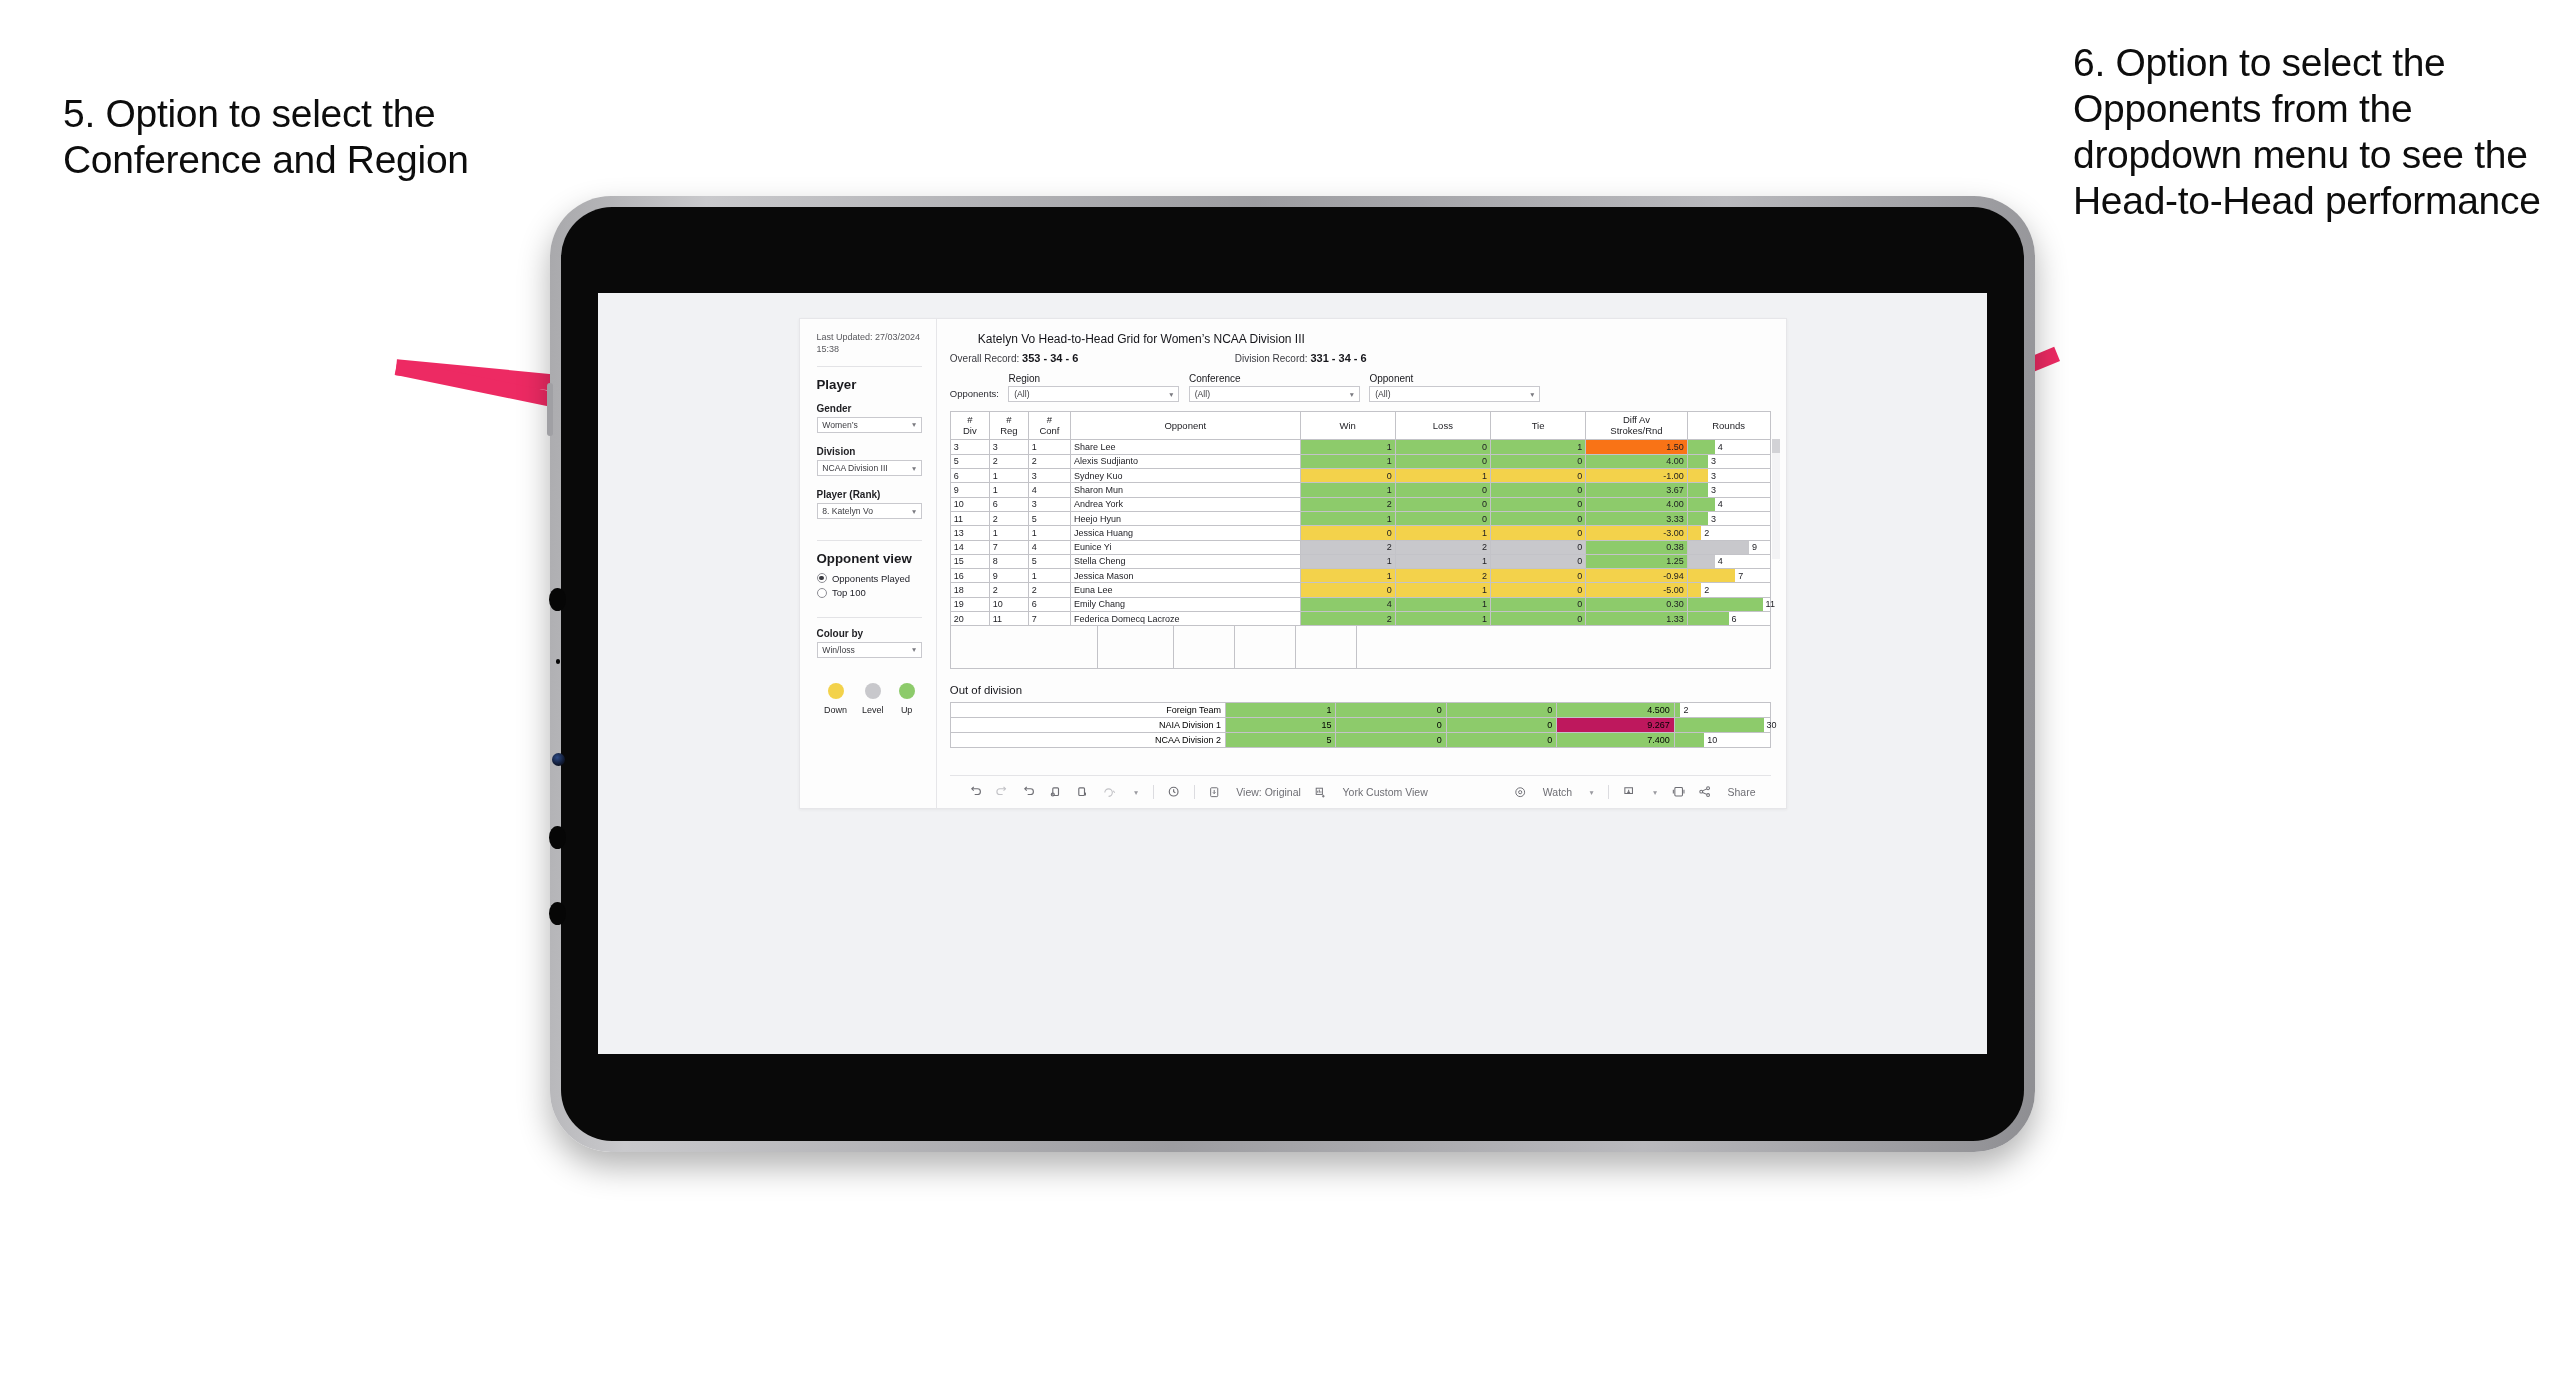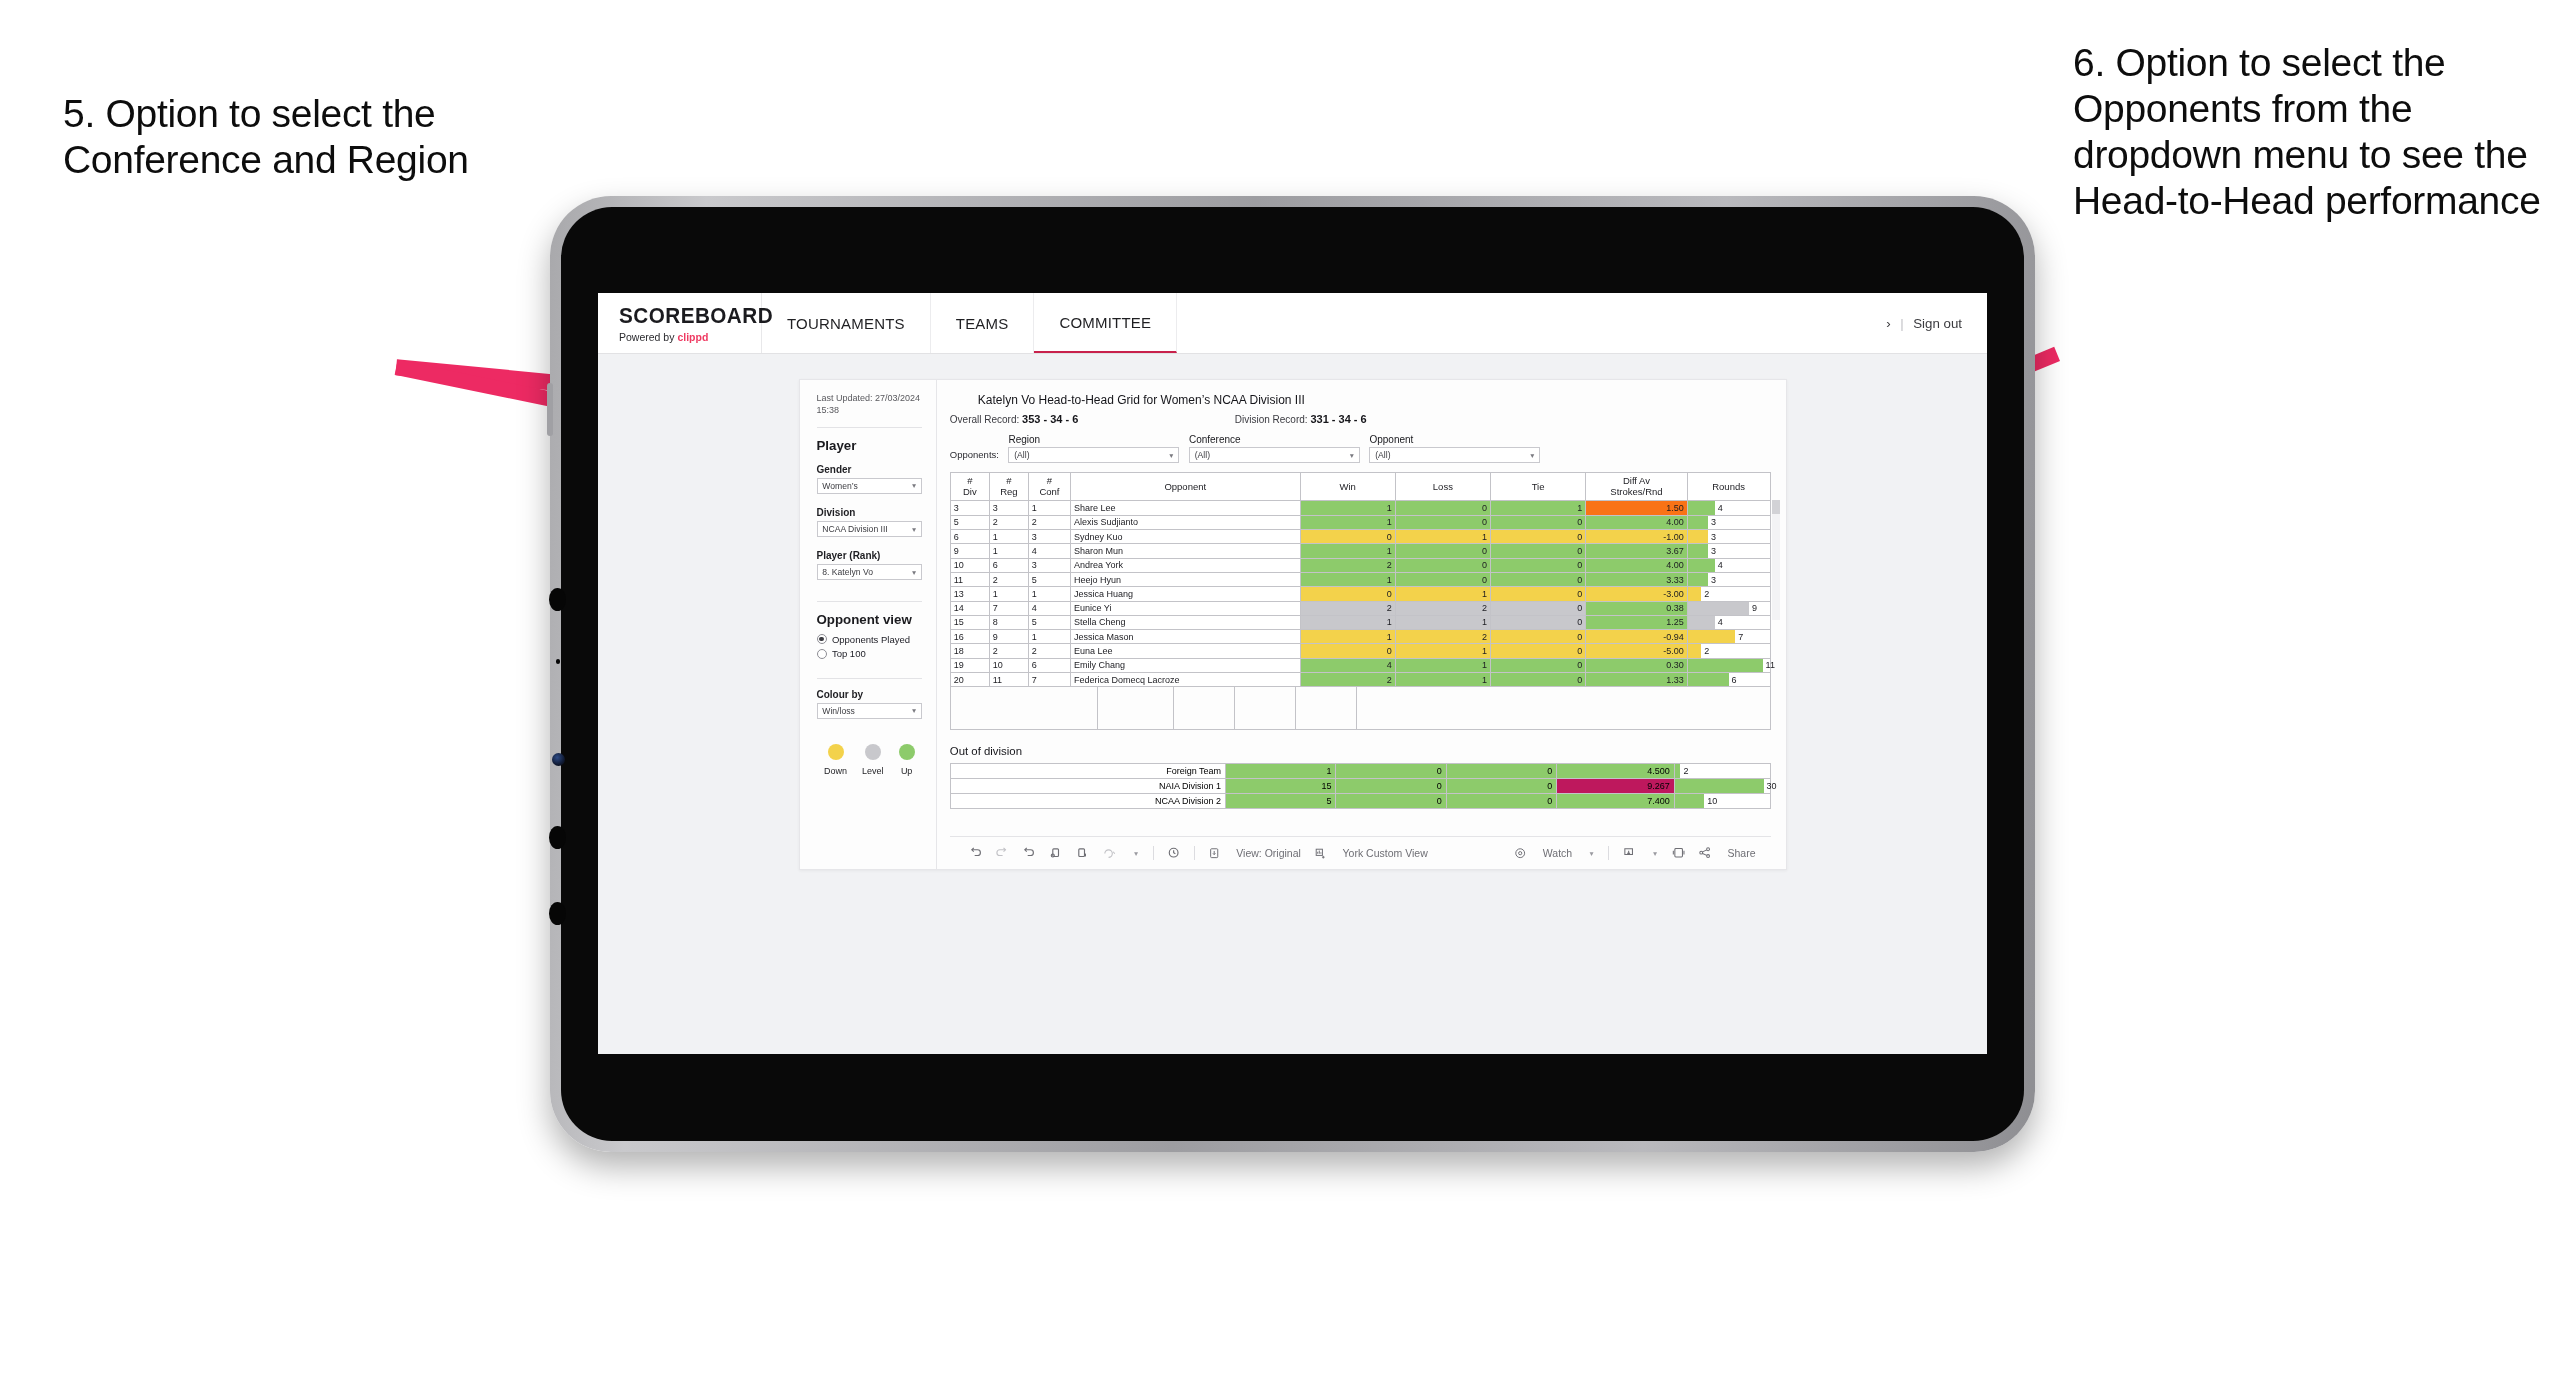--- a/index.html
+++ b/index.html
@@ -135,36 +135,20 @@
   <div class="btn-side" style="left:-2.9px;top:187px;width:5.7px;height:53px;"></div>
   <div class="cam-dot" style="left:-1px;top:392px;width:17px;height:23px;"></div>
   <div class="cam-dot" style="left:5.7px;top:463px;width:4.8px;height:4.8px;"></div>
   <div class="cam-lens" style="left:1.9px;top:557px;width:13.3px;height:13.3px;"></div>
   <div class="cam-dot" style="left:-1px;top:630px;width:17px;height:23px;"></div>
   <div class="cam-dot" style="left:-1px;top:706px;width:17px;height:23px;"></div>
 
   <div class="tab-screen">
     <div class="app">
 
-      <div class="topbar">
-        <div class="brandbox">
-          <div class="brand-title">SCOREBOARD</div>
-          <div class="brand-sub"><span>Powered by </span><b>clippd</b></div>
-        </div>
-        <div class="topnav">
-          <div class="item">TOURNAMENTS</div>
-          <div class="item">TEAMS</div>
-          <div class="item active">COMMITTEE</div>
-        </div>
-        <div class="topbar-right">
-          <span>›</span>
-          <span class="sep">|</span>
-          <span>Sign out</span>
-        </div>
-      </div>
 
 
       <div class="board-wrap">
         <div class="board">
 
           <div class="side">
             <div class="updated">Last Updated: 27/03/2024 15:38</div>
             <hr>
             <h3>Player</h3>
 

